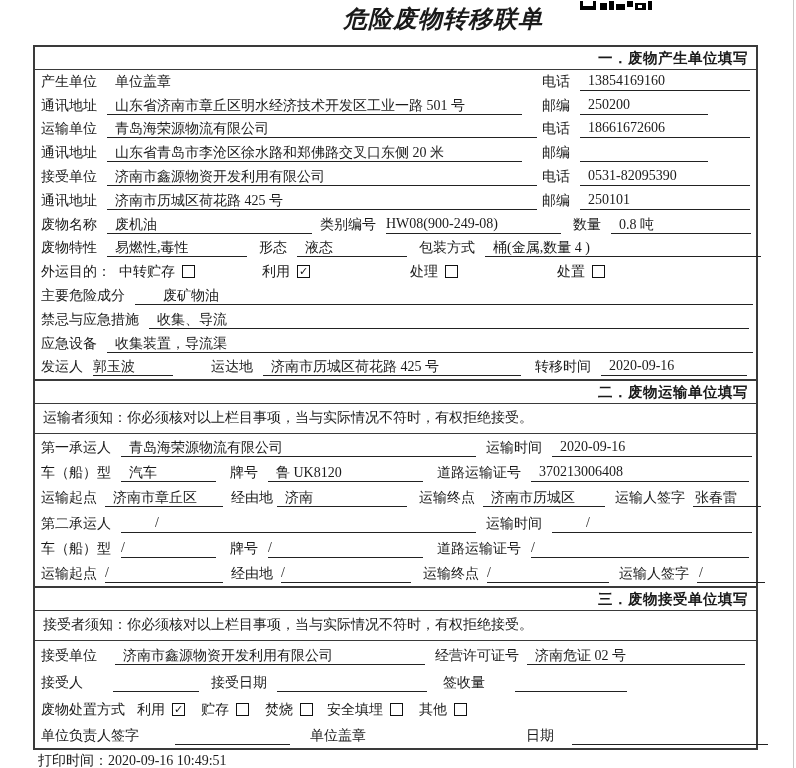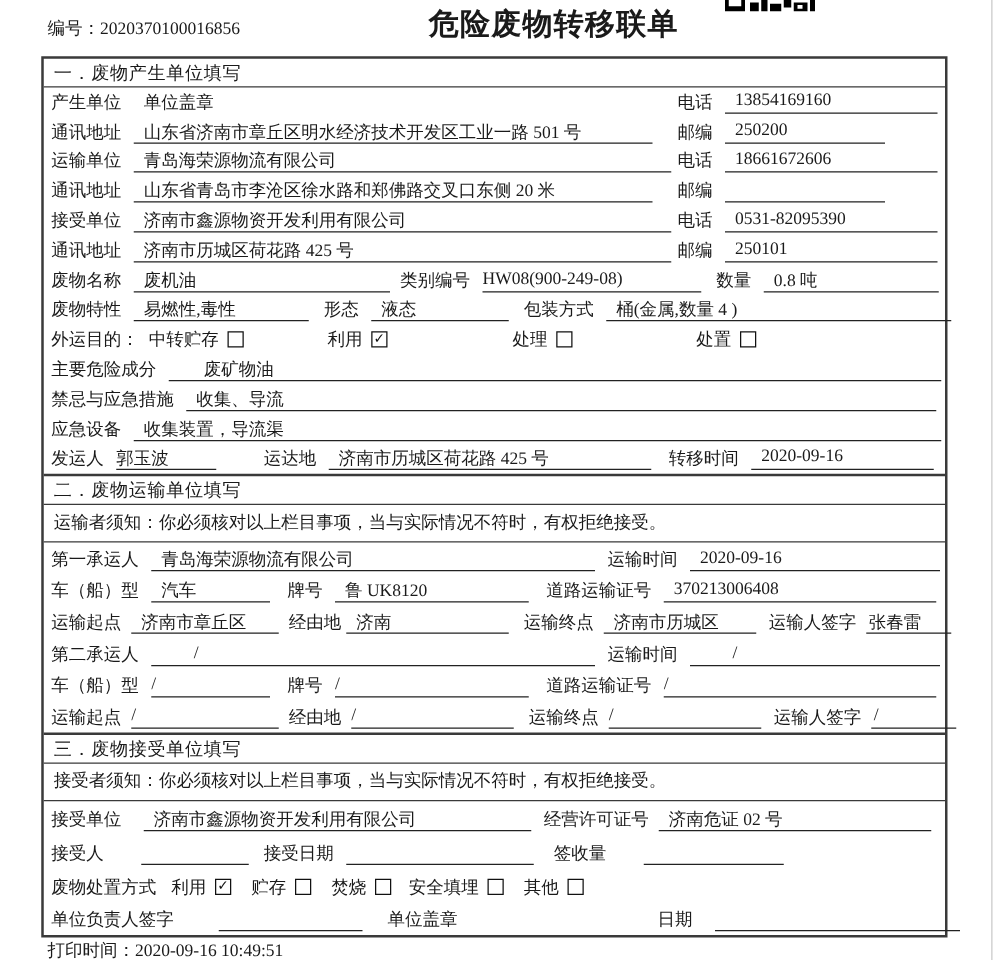--- a/index.html
+++ b/index.html
@@ -5,29 +5,29 @@
   * { margin:0; padding:0; box-sizing:border-box; }
   html,body { width:796px; height:768px; background:#ffffff; overflow:hidden;
     font-family:"Liberation Serif","DejaVu Serif",serif; color:#1a1a1a; font-size:14px; }
   .page { position:relative; width:796px; height:768px; background:#fff; }
   .page-edge { position:absolute; right:2px; top:0; width:1px; height:768px; background:#c9c9c9; }
 
   
   .hdr { position:relative; height:45px; }
   .serial { position:absolute; left:38px; top:14px; font-size:14px; white-space:nowrap; }
   .doc-title { position:absolute; left:100px; right:10px; top:3px; text-align:center;
-    font-size:24px; font-weight:bold; letter-spacing:1px; font-family:"Liberation Serif","DejaVu Serif",serif; }
+    font-size:24px; font-weight:bold; letter-spacing:1px; font-family:"Liberation Serif","DejaVu Serif",serif;font-style:italic; }
   .qr-frag { position:absolute; left:580px; top:0; width:72px; height:11px; overflow:hidden; }
 
   
   .form-table { position:absolute; left:33px; top:45px; width:725px; border:2px solid #3a3a3a; background:#fff; }
   .section { border-top:2px solid #3a3a3a; }
   .section:first-child { border-top:none; }
-  .sec-head { font-weight:normal; font-size:14.5px; padding:2px 8px 3px 8px; height:23px;
-    border-bottom:1.5px solid #3a3a3a; letter-spacing:.5px; }
+  .sec-head { font-weight:bold; font-size:14.5px; padding:2px 8px 3px 8px; height:23px;
+    border-bottom:1.5px solid #3a3a3a; letter-spacing:.5px;text-align:right; }
   .notice { padding:5px 8px 6px 8px; height:30px; border-bottom:1.5px solid #3a3a3a; font-size:14px; }
 
   .frow { display:flex; align-items:flex-end; padding:0 6px 3px 6px; white-space:nowrap; }
   .s1 .frow { height:23.8px; }
   .s2 .frow { height:25.3px; }
   .s3 .frow { height:26.8px; }
   .lbl { flex:none; }
   .ul { flex:none; display:inline-block; border-bottom:1px solid #222; margin-left:10px;
         padding:0 4px 0 8px; height:18px; overflow:hidden; }
   .ctr { text-align:left; padding-left:0; }
@@ -41,21 +41,20 @@
 
   .footer { position:absolute; left:38px; top:752px; font-size:14px; }
 </style>
 </head>
 <body>
 
 <div class="page">
   <div class="page-edge"></div>
 
   <div class="hdr">
-    <div class="serial"><span>编号：</span><span>2020370100016856</span></div>
     <div class="doc-title">危险废物转移联单</div>
     <div class="qr-frag">
       <svg width="72" height="11" viewBox="0 0 72 11" xmlns="http://www.w3.org/2000/svg">
         <rect x="0" y="0" width="16" height="9" fill="#000"></rect>
         <rect x="3" y="0" width="10" height="5" fill="#fff"></rect>
         <rect x="20" y="2" width="7" height="7" fill="#000"></rect>
         <rect x="29" y="0" width="5" height="9" fill="#000"></rect>
         <rect x="36" y="3" width="9" height="6" fill="#000"></rect>
         <rect x="47" y="0" width="6" height="6" fill="#000"></rect>
         <rect x="55" y="2" width="11" height="7" fill="#000"></rect>

